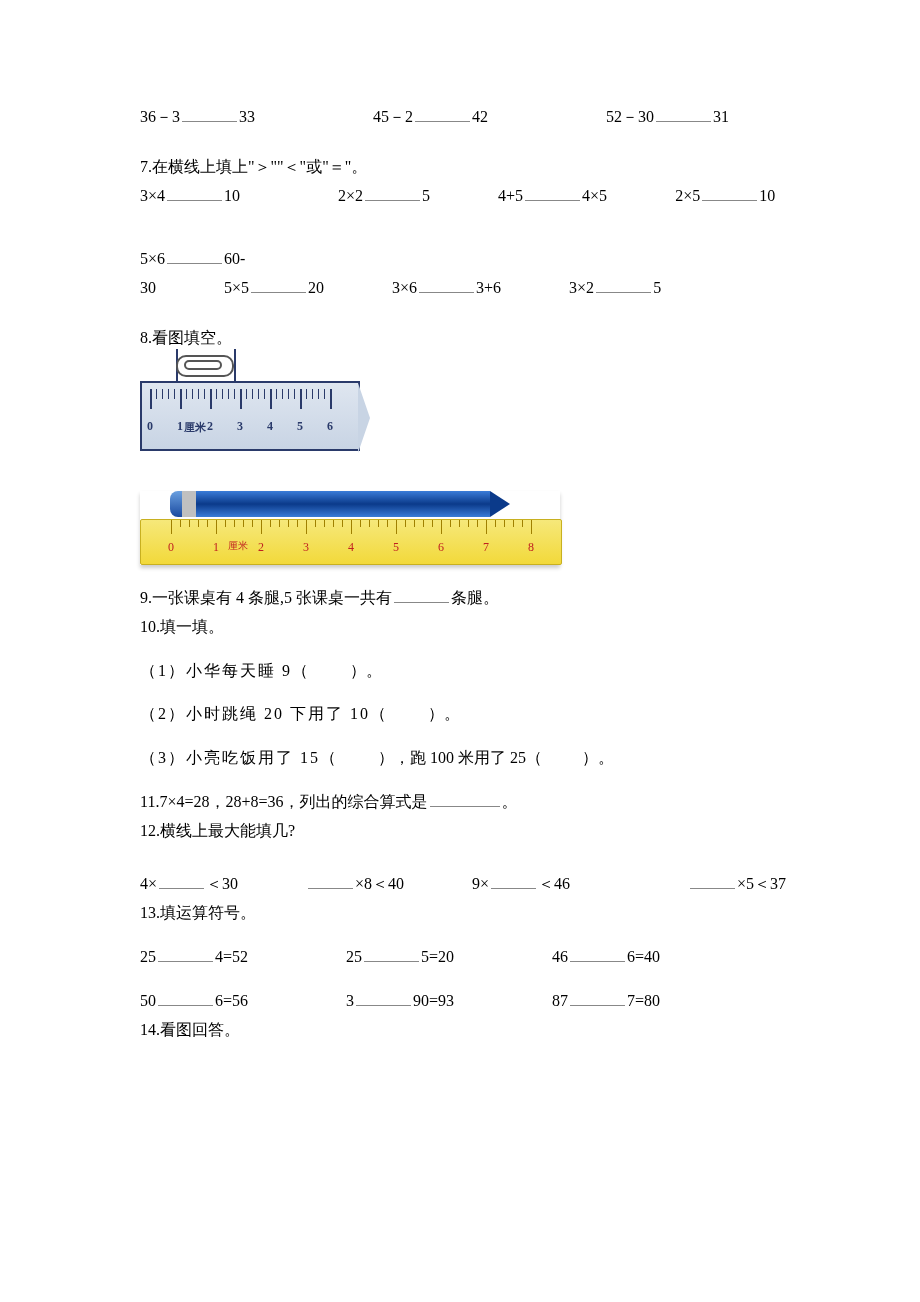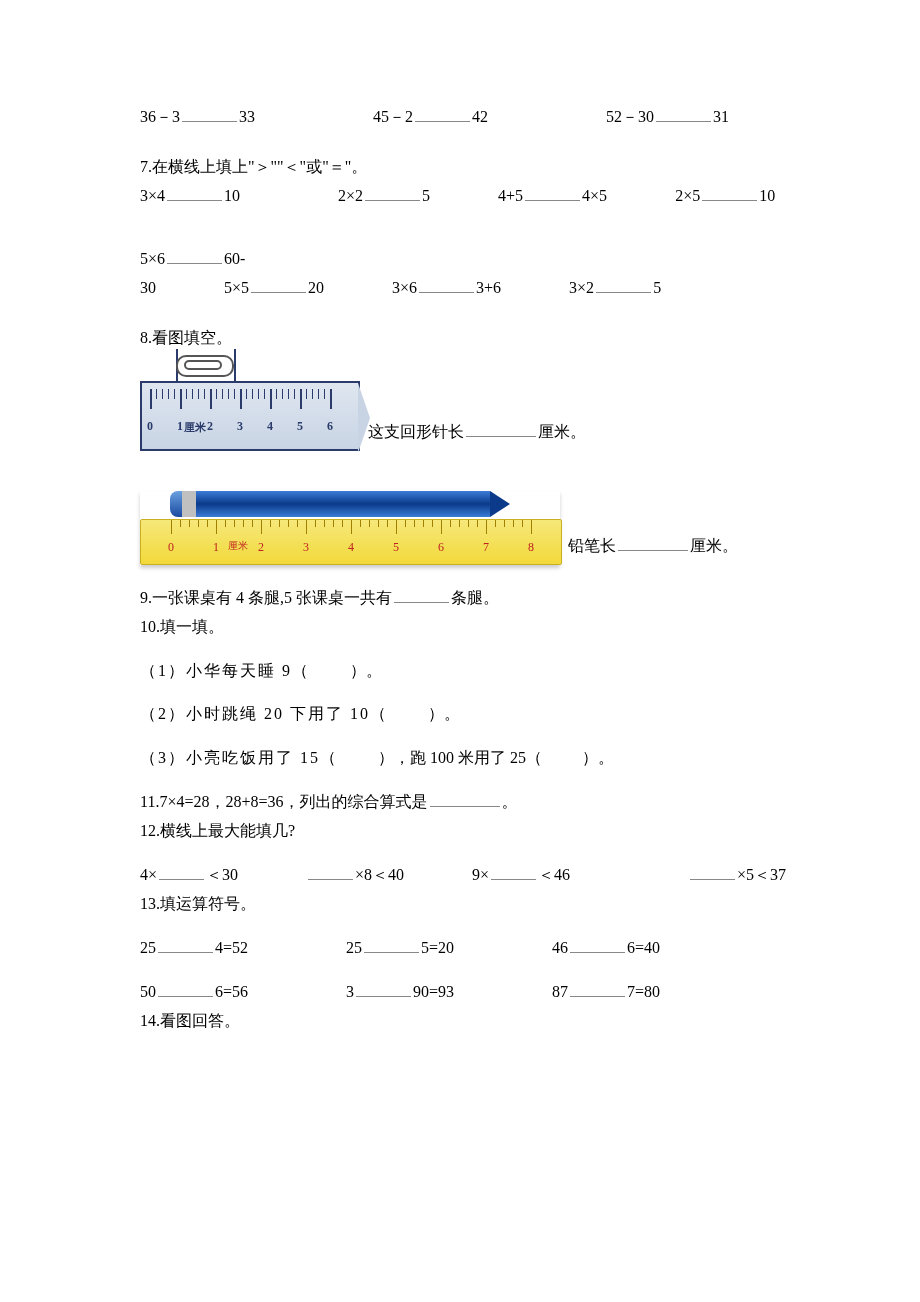--- a/index.html
+++ b/index.html
@@ -263,23 +263,20 @@
         <div class="tick major" style="left: 158px;"></div>
         <div class="tick minor" style="left: 164px;"></div>
         <div class="tick minor" style="left: 170px;"></div>
         <div class="tick minor" style="left: 176px;"></div>
         <div class="tick minor" style="left: 182px;"></div>
         <div class="ticklabel" style="left: 158px;">5</div>
         <div class="tick major" style="left: 188px;"></div>
         <div class="ticklabel" style="left: 188px;">6</div>
         <div class="unitlabel" style="left: 53px;">厘米</div>
       </div>
-  </div>
-  <div class="caption">
-    <span>这支回形针长</span><span class="blank w70"></span><span>厘米。</span>
   </div>
 </div>
 
 <div class="ruler2-wrap">
   <div class="ruler2-group r2-shadow">
     <div class="pencil">
       <div class="pencil-cap"></div>
       <div class="pencil-ferrule"></div>
       <div class="pencil-body"></div>
       <div class="pencil-tip"></div>
@@ -331,42 +328,39 @@
         <div class="r2-tick minor" style="left: 354px;"></div>
         <div class="r2-tick minor" style="left: 363px;"></div>
         <div class="r2-tick minor" style="left: 372px;"></div>
         <div class="r2-tick minor" style="left: 381px;"></div>
         <div class="r2-ticklabel" style="left: 345px;">7</div>
         <div class="r2-tick major" style="left: 390px;"></div>
         <div class="r2-ticklabel" style="left: 390px;">8</div>
         <div class="r2-unit" style="left: 97px;">厘米</div>
       </div>
   </div>
-  <div class="caption">
-    <span>铅笔长</span><span class="blank w70"></span><span>厘米。</span>
-  </div>
 </div>
 
 <div class="line" style="margin-top:16px">
   <span>9.一张课桌有 4 条腿,5 张课桌一共有</span><span class="blank w55"></span><span>条腿。</span>
 </div>
 <div class="line">10.填一填。</div>
 
 <div class="line" style="margin-top:18px"><span class="paren">（1）小华每天睡 9（</span><span style="display:inline-block;width:40px"></span><span>）。</span></div>
 
 <div class="line" style="margin-top:18px"><span class="paren">（2）小时跳绳 20 下用了 10（</span><span style="display:inline-block;width:40px"></span><span>）。</span></div>
 
 <div class="line" style="margin-top:18px"><span class="paren">（3）小亮吃饭用了 15（</span><span style="display:inline-block;width:40px"></span><span>），跑 100 米用了 25（</span><span style="display:inline-block;width:40px"></span><span>）。</span></div>
 
 <div class="line" style="margin-top:18px">
   <span>11.7×4=28，28+8=36，列出的综合算式是</span><span class="blank w70"></span><span>。</span>
 </div>
 
 <div class="line">12.横线上最大能填几?</div>
-<div class="line" style="margin-top:18px">
+<div class="line" style="margin-top:27px">
   <span class="blk"><span>4×</span><span class="blank w45"></span><span>＜30</span></span>
   <span class="gap-md"></span>
   <span class="blk"><span class="blank w45"></span><span>×8＜40</span></span>
   <span class="gap-md"></span>
   <span class="blk"><span>9×</span><span class="blank w45"></span><span>＜46</span></span>
   <span class="gap-xl"></span>
   <span class="blk"><span class="blank w45"></span><span>×5＜37</span></span>
 </div>
 
 <div class="line">13.填运算符号。</div>

